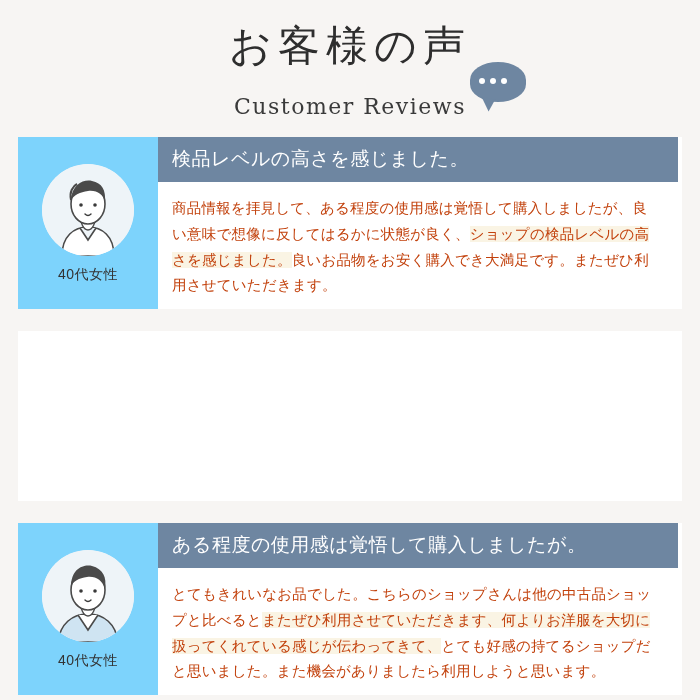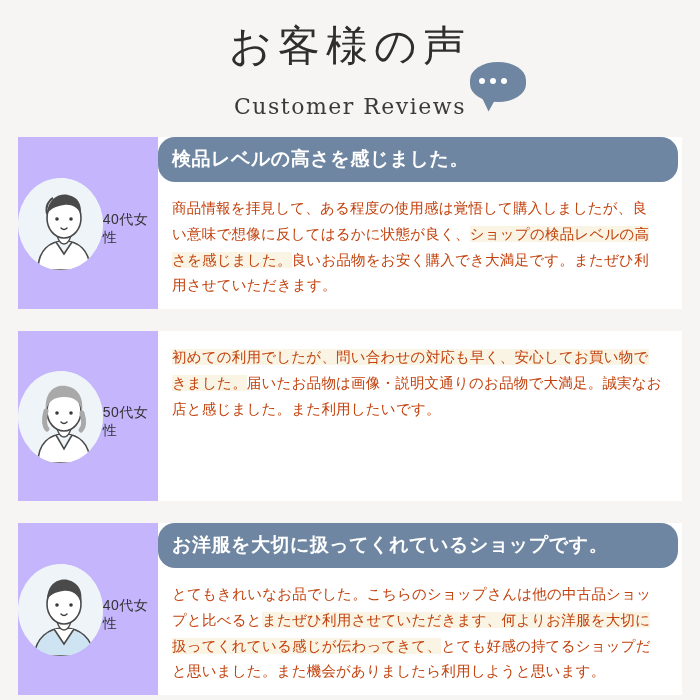--- a/index.html
+++ b/index.html
@@ -90,23 +90,23 @@
   }
   .card {
     background: #ffffff;
     display: flex;
     align-items: stretch;
     min-height: 170px;
   }
   .avatar-col {
     width: 140px;
     flex: 0 0 140px;
-    background: #c4b5fd;
-    display: flex;
-    flex-direction: row;
+    background: #7dd3fc;
+    display: flex;
+    flex-direction: column;
     align-items: center;
     justify-content: center;
     padding: 10px 0 8px 0;
     box-sizing: border-box;
   }
   .avatar {
     width: 92px;
     height: 92px;
     border-radius: 50%;
     background: #eef4f8;
@@ -123,25 +123,24 @@
   .content-col {
     flex: 1 1 auto;
     display: flex;
     flex-direction: column;
     padding-right: 4px;
   }
   .card-head {
     background: #6e86a1;
     color: #ffffff;
     font-size: 19px;
-    font-weight: bold;
+    font-weight: normal;
     letter-spacing: 0.5px;
     padding: 10px 14px 11px 14px;
     line-height: 1.25;
-    border-radius: 17px;
   }
   .card-body {
     padding: 14px 16px 10px 14px;
     font-size: 14.5px;
     line-height: 1.78;
     color: #c2410c;
     letter-spacing: 0.2px;
   }
   .card-body .hl {
     background: #faf4e4;
@@ -186,42 +185,21 @@
       </div>
       <div class="content-col">
         <div class="card-head">検品レベルの高さを感じました。</div>
         <div class="card-body">
           <span class="seg">商品情報を拝見して、ある程度の使用感は覚悟して購入しましたが、良い意味で想像に反してはるかに状態が良く、</span><span class="seg hl">ショップの検品レベルの高さを感じました。</span><span class="seg">良いお品物をお安く購入でき大満足です。またぜひ利用させていただきます。</span>
         </div>
       </div>
     </div>
 
     <div class="card">
-      <div class="avatar-col">
-        <div class="avatar">
-          <svg width="92" height="92" viewBox="0 0 92 92">
-            <circle cx="46" cy="46" r="46" fill="#eef4f8"></circle>
-            <path d="M20 92 C20 72 32 63 46 63 C60 63 72 72 72 92 Z" fill="#fff" stroke="#4a4a4a" stroke-width="1.6"></path>
-            <path d="M38 64 L46 78 L54 64" fill="#eef4f8" stroke="#4a4a4a" stroke-width="1.6"></path>
-            <path d="M38 48 C38 60 42 66 46 66 C50 66 54 60 54 48 Z" fill="#fff" stroke="#4a4a4a" stroke-width="1.4"></path>
-            <ellipse cx="46" cy="40" rx="17" ry="20" fill="#fff" stroke="#4a4a4a" stroke-width="1.6"></ellipse>
-            <path d="M28 40 C26 20 38 13 48 15 C60 17 66 26 64 42 C63 32 58 26 46 26 C35 26 30 31 28 40 Z" fill="#a9a9a9"></path>
-            <path d="M28 40 C25 50 27 56 29 58" fill="none" stroke="#a9a9a9" stroke-width="5" stroke-linecap="round"></path>
-            <path d="M64 42 C67 52 65 57 63 59" fill="none" stroke="#a9a9a9" stroke-width="5" stroke-linecap="round"></path>
-            <circle cx="39" cy="42" r="1.8" fill="#3a3a3a"></circle>
-            <circle cx="53" cy="42" r="1.8" fill="#3a3a3a"></circle>
-            <path d="M43 51 Q46 54 49 51" fill="none" stroke="#3a3a3a" stroke-width="1.4" stroke-linecap="round"></path>
-          </svg>
-        </div>
-        <div class="avatar-label">50代女性</div>
-      </div>
       <div class="content-col">
-        <div class="card-body">
-          <span class="seg hl">初めての利用でしたが、問い合わせの対応も早く、安心してお買い物できました。</span><span class="seg">届いたお品物は画像・説明文通りのお品物で大満足。誠実なお店と感じました。また利用したいです。</span>
-        </div>
       </div>
     </div>
 
     <div class="card">
       <div class="avatar-col">
         <div class="avatar">
           <svg width="92" height="92" viewBox="0 0 92 92">
             <circle cx="46" cy="46" r="46" fill="#eef4f8"></circle>
             <path d="M16 92 C18 74 30 64 46 64 C62 64 74 74 76 92 Z" fill="#cfe4f2" stroke="#4a4a4a" stroke-width="1.6"></path>
             <path d="M36 65 L46 80 L56 65" fill="#fff" stroke="#4a4a4a" stroke-width="1.6"></path>
@@ -229,21 +207,21 @@
             <ellipse cx="46" cy="40" rx="17" ry="20" fill="#fff" stroke="#4a4a4a" stroke-width="1.6"></ellipse>
             <path d="M29 37 C29 19 41 14 50 16 C61 19 65 27 63 39 C60 30 54 26 45 27 C37 28 31 31 29 37 Z" fill="#4a4a4a"></path>
             <circle cx="39" cy="41" r="1.8" fill="#3a3a3a"></circle>
             <circle cx="53" cy="41" r="1.8" fill="#3a3a3a"></circle>
             <path d="M43 50 Q46 53 49 50" fill="none" stroke="#3a3a3a" stroke-width="1.4" stroke-linecap="round"></path>
           </svg>
         </div>
         <div class="avatar-label">40代女性</div>
       </div>
       <div class="content-col">
-        <div class="card-head">お洋服を大切に扱ってくれているショップです。</div>
+        <div class="card-head">ある程度の使用感は覚悟して購入しましたが。</div>
         <div class="card-body">
           <span class="seg">とてもきれいなお品でした。こちらのショップさんは他の中古品ショップと比べると</span><span class="seg hl">またぜひ利用させていただきます、何よりお洋服を大切に扱ってくれている感じが伝わってきて、</span><span class="seg">とても好感の持てるショップだと思いました。また機会がありましたら利用しようと思います。</span>
         </div>
       </div>
     </div>
 
   </div>
 </div>
 
 </body></html>

